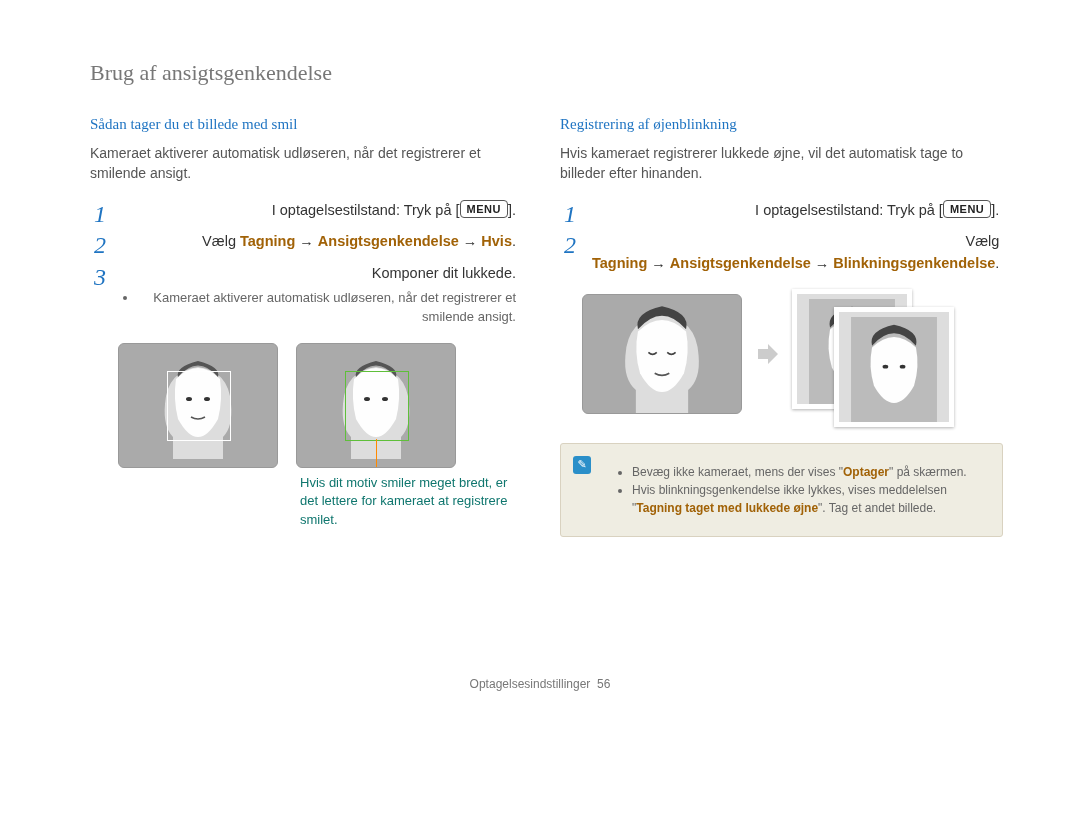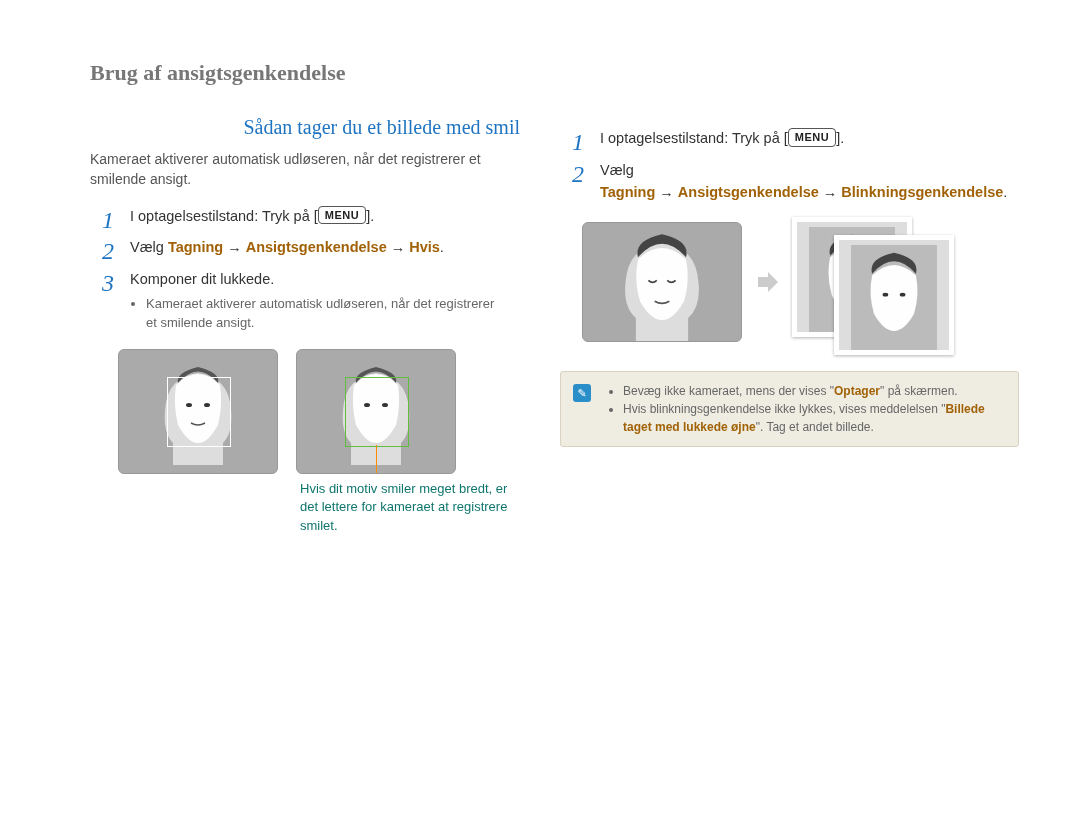--- a/index.html
+++ b/index.html
@@ -13,49 +13,49 @@
     box-sizing: border-box;
   }
   .page {
     padding: 60px 90px 30px 90px;
     box-sizing: border-box;
   }
   .breadcrumb {
     font-family: "Times New Roman", serif;
     font-size: 22px;
     color: #777;
-    font-weight: 700;
+    font-weight: 400;
     margin-bottom: 30px;
   }
   .columns {
     display: flex;
     gap: 40px;
   }
   .col {
     flex: 1 1 0;
   }
   h2.section-title {
     font-family: "Times New Roman", serif;
     color: #1f74c2;
-    font-size: 20px;
+    font-size: 15px;
     font-weight: 400;
     margin: 0 0 10px 0;
-    text-align: right;
   }
   p.intro {
     font-size: 14px;
     color: #555;
     line-height: 1.45;
     margin: 0 0 16px 0;
   }
   ol.steps {
     list-style: none;
     padding: 0;
-    margin: 12px;
+    margin: 4px;
     counter-reset: step;
+    text-align: right;
   }
   ol.steps > li {
     counter-increment: step;
     position: relative;
     padding-left: 28px;
     font-size: 14.5px;
     color: #333;
     line-height: 1.5;
     margin-bottom: 10px;
   }
@@ -188,21 +188,21 @@
     height: 18px;
     border-radius: 3px;
     background: #2a8fc9;
     color: #fff;
     font-size: 11px;
     display: flex;
     align-items: center;
     justify-content: center;
   }
   .note-box ul {
-    margin: 0;
+    margin: 9px;
     padding-left: 14px;
   }
   .note-box li {
     font-size: 12px;
     line-height: 1.5;
     color: #666;
   }
   .footer {
     text-align: center;
     font-size: 12px;
@@ -265,20 +265,22 @@
             </svg>
             <div class="detect-box green" style="left:14px;top:22px;width:62px;height:68px;"></div>
             <div class="pointer-line" style="top:90px;height:56px;"></div>
           </div>
         </div>
       </div>
       <p class="caption">Hvis dit motiv smiler meget bredt, er det lettere for kameraet at registrere smilet.</p>
     </div>
 
     <div class="col">
+      <h2 class="section-title">Registrering af øjenblinkning</h2>
+      <p class="intro">Hvis kameraet registrerer lukkede øjne, vil det automatisk tage to billeder efter hinanden.</p>
 
       <ol class="steps">
         <li>
           <span>I optagelsestilstand: Tryk på [</span><span class="menu-chip">MENU</span><span>].</span>
         </li>
         <li>
           <span>Vælg </span><strong>Tagning</strong><span class="arrow">→</span><strong>Ansigtsgenkendelse</strong><span class="arrow">→</span><strong>Blinkningsgenkendelse</strong><span>.</span>
         </li>
       </ol>
 
@@ -320,20 +322,23 @@
         </div>
       </div>
 
       <div class="note-box">
         <div class="note-icon">✎</div>
         <ul>
           <li>
             <span>Bevæg ikke kameraet, mens der vises "</span><strong>Optager</strong><span>" på skærmen.</span>
           </li>
           <li>
-            <span>Hvis blinkningsgenkendelse ikke lykkes, vises meddelelsen "</span><strong>Billede taget med lukkede øjne</strong><span>". Tag et andet billede.</span>
+            <span>Hvis blinkningsgenkendelse ikke lykkes, vises meddelelsen "</span><strong>Tagning taget med lukkede øjne</strong><span>". Tag et andet billede.</span>
           </li>
         </ul>
       </div>
     </div>
   </div>
 
+  <div class="footer">
+    <span>Optagelsesindstillinger</span>&nbsp;&nbsp;<span>56</span>
+  </div>
 </div>
 
 </body></html>

